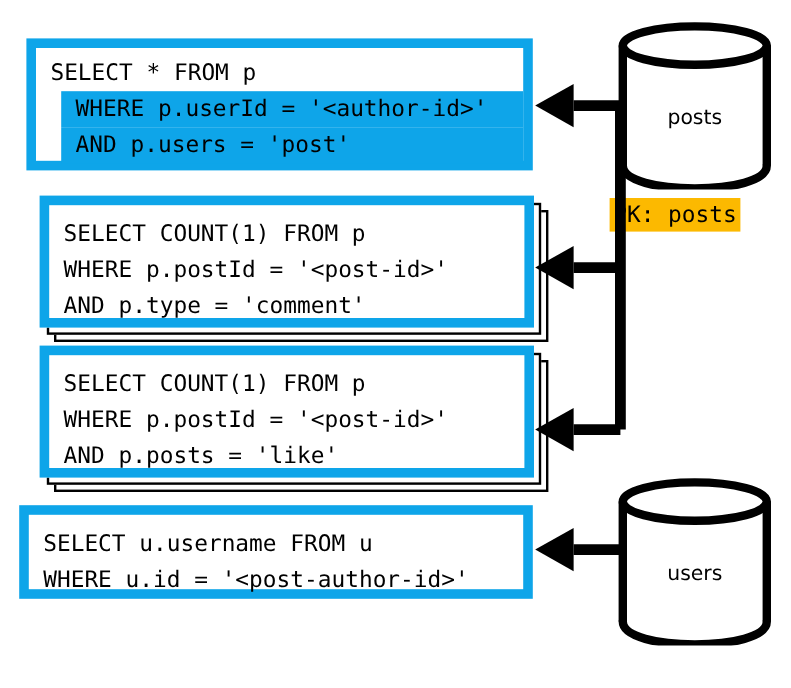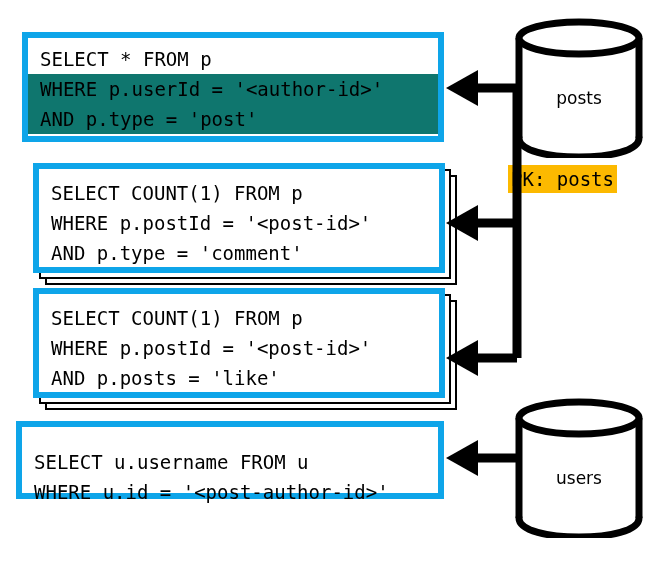--- a/index.html
+++ b/index.html
@@ -20,34 +20,35 @@
     left: 0; top: 0;
     width: 659px;
     height: 573px;
   }
 
   
   .qbox {
     position: absolute;
     box-sizing: border-box;
     background: #ffffff;
-    border: 6px solid #0ea5e9;
+    border: 8px solid #0ea5e9;
     z-index: 5;
   }
   .qbox .line {
     font-family: "DejaVu Sans Mono", monospace;
     font-size: 19px;
     line-height: 30px;
     color: #000000;
     white-space: pre;
     padding-left: 12px;
     background: transparent;
   }
   .qbox .line.hl {
-    background: #0f766e;
+    background: #0ea5e9;
+    margin-left: 21px;
   }
 
   
   .ghost {
     position: absolute;
     box-sizing: border-box;
     background: #ffffff;
     border: 2px solid #000000;
     z-index: 3;
   }
@@ -59,21 +60,21 @@
 
   #box-comments   { left: 33px;  top: 163px; width: 412px; height: 110px; }
   #ghost-c1       { left: 39px;  top: 169px; width: 412px; height: 110px; }
   #ghost-c2       { left: 45px;  top: 175px; width: 412px; height: 110px; }
 
   #box-likes      { left: 33px;  top: 288px; width: 412px; height: 110px; }
   #ghost-l1       { left: 39px;  top: 294px; width: 412px; height: 110px; }
   #ghost-l2       { left: 45px;  top: 300px; width: 412px; height: 110px; }
 
   #box-username   { left: 16px;  top: 421px; width: 428px; height: 78px; }
-  #box-username .line:first-child { padding-top: 20px; }
+  #box-username .line:first-child { padding-top: 9px; }
 
   .pad-top { padding-top: 9px; }
 
   
   .cyl {
     position: absolute;
     z-index: 4;
   }
   .cyl-label {
     position: absolute;
@@ -125,21 +126,21 @@
   }
 </style>
 </head>
 <body>
 
 <div id="canvas">
 
   <div class="qbox" id="box-posts-list">
     <div class="line pad-top">SELECT * FROM p</div>
     <div class="line hl">WHERE p.userId = '&lt;author-id&gt;'</div>
-    <div class="line hl">AND p.type = 'post'</div>
+    <div class="line hl">AND p.users = 'post'</div>
   </div>
 
   <div class="ghost g2" id="ghost-c2"></div>
   <div class="ghost" id="ghost-c1"></div>
   <div class="qbox" id="box-comments">
     <div class="line pad-top">SELECT COUNT(1) FROM p</div>
     <div class="line">WHERE p.postId = '&lt;post-id&gt;'</div>
     <div class="line">AND p.type = 'comment'</div>
   </div>
 

